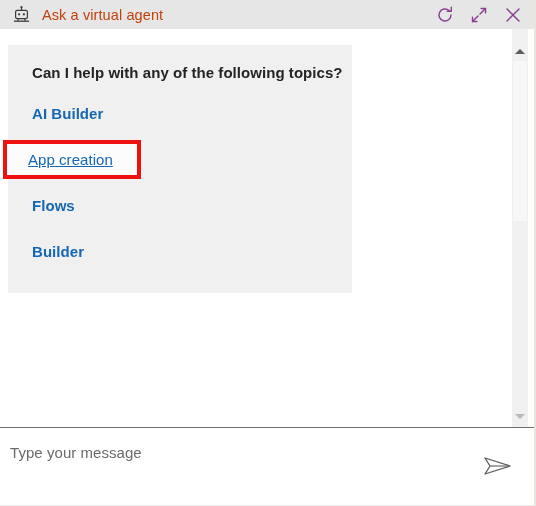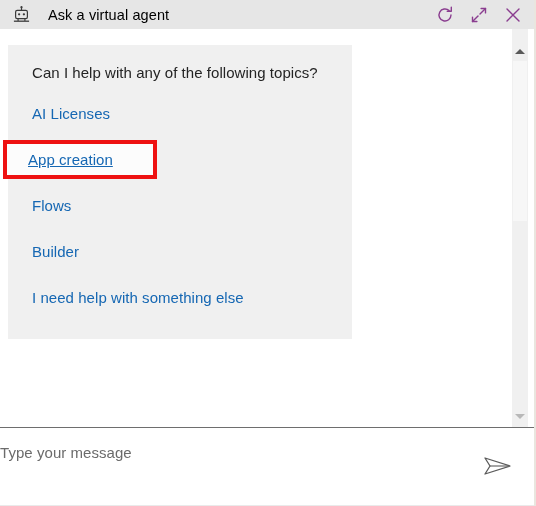--- a/index.html
+++ b/index.html
@@ -39,22 +39,22 @@
     width: 26px;
     height: 29px;
     margin-left: 8px;
     display: flex;
     align-items: center;
     justify-content: center;
     flex: 0 0 auto;
   }
   .titlebar-title {
     font-size: 14.5px;
-    color: #000000;
-    margin-left: 14px;
+    color: #c2410c;
+    margin-left: 8px;
     letter-spacing: 0.1px;
     white-space: nowrap;
     flex: 0 0 auto;
   }
   .titlebar-spacer { flex: 1 1 auto; }
   .titlebar-actions {
     display: flex;
     align-items: center;
     margin-right: 6px;
     flex: 0 0 auto;
@@ -81,20 +81,21 @@
   }
 
   .bubble {
     position: absolute;
     left: 8px;
     top: 16px;
     width: 344px;
     background: #f0f0f0;
     padding: 0;
     box-sizing: border-box;
+    font-weight: bold;
   }
 
   .bubble-inner {
     padding: 18px 16px 18px 24px;
   }
 
   .prompt-text {
     font-size: 15px;
     color: #242424;
     line-height: 20px;
@@ -118,21 +119,21 @@
 
   
   .suggestion.is-active {
     text-decoration: underline;
   }
 
   .highlight-row {
     position: absolute;
     left: 3px;
     top: 111px;
-    width: 154px;
+    width: 138px;
     height: 39px;
     box-sizing: border-box;
     border: 4px solid #ee1111;
     background: #fcfcfc;
     z-index: 5;
   }
   .highlight-row .suggestion {
     position: absolute;
     left: 21px;
     top: 50%;
@@ -210,21 +211,21 @@
     left: 0;
     top: 427px;
     width: 536px;
     height: 79px;
     background: #ffffff;
     border-top: 1px solid #6e6e6e;
     box-sizing: border-box;
   }
   .composer-input {
     position: absolute;
-    left: 0;
+    left: 10px;
     top: 16px;
     width: 440px;
     border: none;
     outline: none;
     background: transparent;
     font-family: "Liberation Sans", sans-serif;
     font-size: 15px;
     color: #3b82f6;
     padding: 0;
     letter-spacing: 0.05px;
@@ -299,31 +300,30 @@
       </div>
     </div>
   </div>
 
   <div class="chat-area">
 
     <div class="bubble">
       <div class="bubble-inner">
         <div class="prompt-text">Can I help with any of the following topics?</div>
 
-        <a class="suggestion">AI Licenses</a>
+        <a class="suggestion">AI Builder</a>
 
         <a class="suggestion is-active" style="visibility:hidden">App creation</a>
 
 
         <a class="suggestion">Flows</a>
 
         <a class="suggestion">Builder</a>
 
 
-        <a class="suggestion">I need help with something else</a>
       </div>
     </div>
 
     <div class="highlight-row">
       <a class="suggestion is-active">App creation</a>
     </div>
 
   </div>
 
   <div class="scrollbar">

